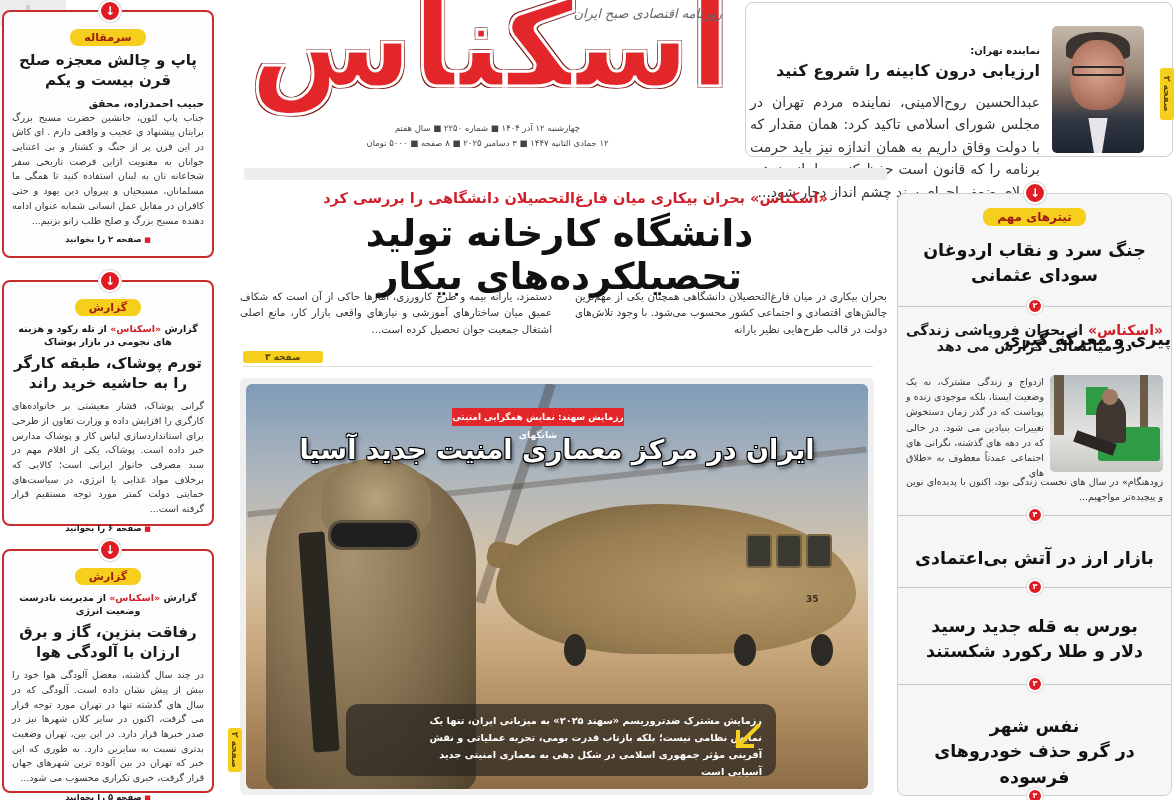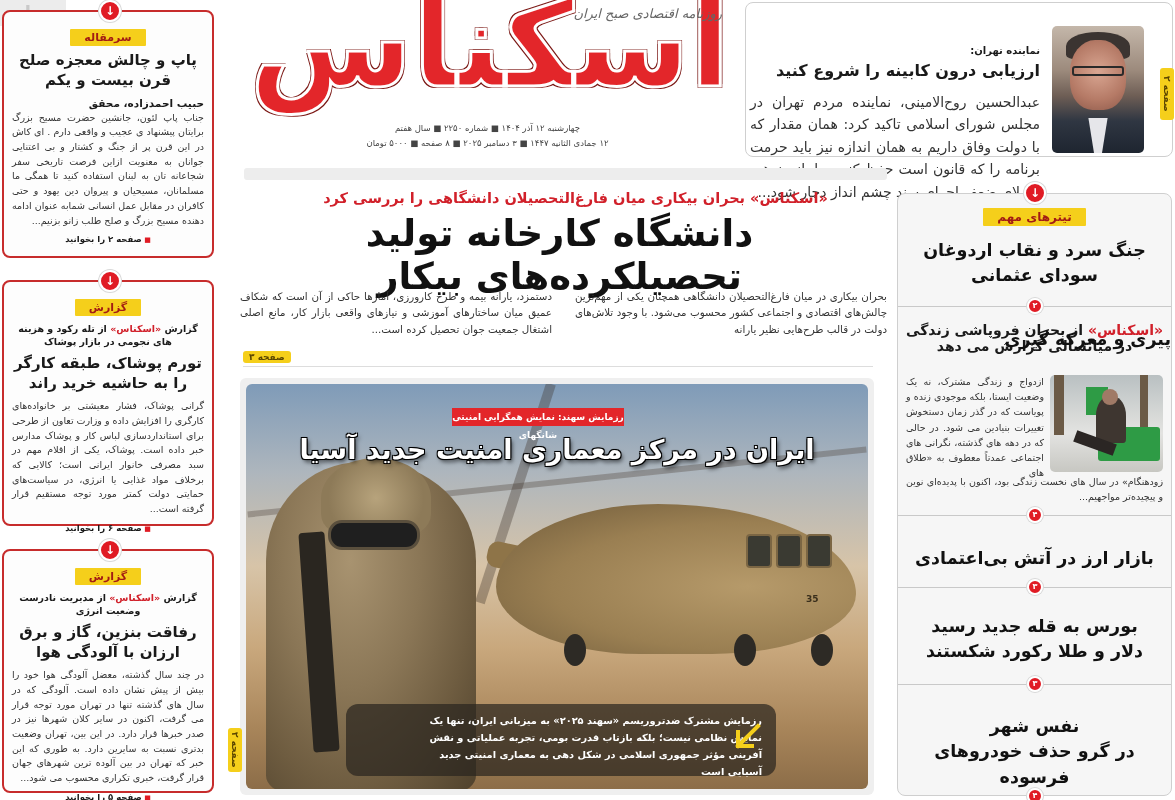--- a/index.html
+++ b/index.html
@@ -9,27 +9,27 @@
   
   .abs { position: absolute; }
   .red-dot {
     position: absolute; width: 16px; height: 16px; border-radius: 50%;
     background: #e01b24; border: 2px solid #fff; box-shadow: 0 0 0 1px #d8d8d8;
     color: #fff; font-size: 8px; font-weight: bold; line-height: 12px; text-align: center;
   }
   .arrow-dot { width: 22px; height: 22px; line-height: 18px; font-size: 12px; }
   .tag {
     display: inline-block; background: #f5cf1b; color: #a31c14; font-weight: bold;
-    font-size: 11px; padding: 2px 14px; border-radius: 1px;
+    font-size: 11px; padding: 2px 14px; border-radius: 8px;
   }
   .page-tab {
     position: absolute; background: #f5cf1b; color: #5a4500; font-size: 9px; font-weight: bold;
     border-radius: 3px; writing-mode: vertical-rl; text-align: center; padding: 4px 2px;
   }
-  .page-tab.h { writing-mode: horizontal-tb; padding: 1px 6px; }
+  .page-tab.h { writing-mode: horizontal-tb; padding: 1px 22px; }
 
   
   .left-box {
     position: absolute; left: 2px; width: 212px; border: 2px solid #c72c2c; border-radius: 8px;
     background: #fdfdfd; padding: 14px 8px 6px 8px; text-align: center;
   }
   .left-box .kicker { font-size: 9.5px; font-weight: bold; margin-top: 6px; line-height: 1.4; }
   .left-box .kicker .hl { color: #d1202a; }
   .left-box h3 { font-size: 15px; line-height: 1.35; font-weight: bold; margin: 4px 0 6px; }
   .left-box .author { font-size: 10.5px; font-weight: bold; text-align: right; margin-bottom: 2px; }

